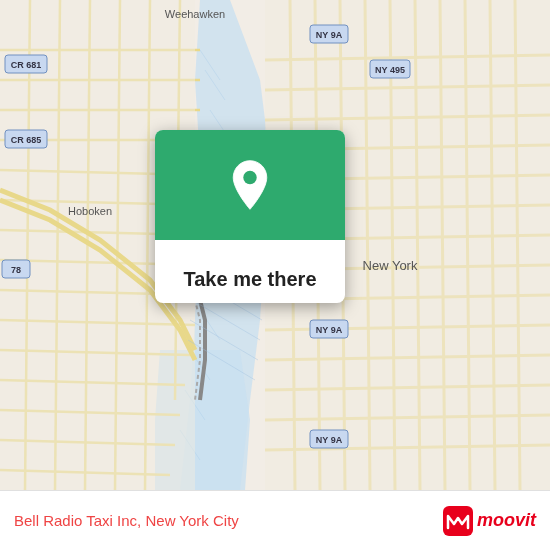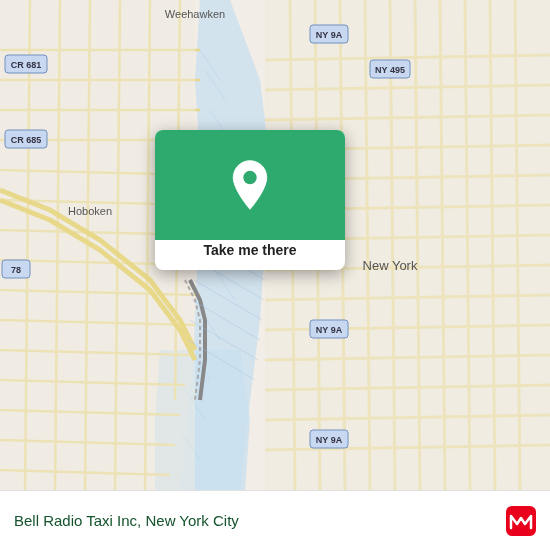--- a/index.html
+++ b/index.html
@@ -48,22 +48,22 @@
       align-items: center;
       justify-content: center;
     }
 
     #location-pin-icon {
       width: 52px;
       height: 52px;
     }
 
     #popup-label {
-      padding: 2px 14px 12px;
-      font-size: 14px;
+      padding: 28px 14px 12px;
+      font-size: 20px;
       font-weight: 600;
       color: #222;
       text-align: center;
       cursor: pointer;
     }
 
     
     #map-pin-tail {
       position: absolute;
       top: 240px;
@@ -100,21 +100,21 @@
       align-items: center;
       justify-content: space-between;
       padding: 0 14px;
       position: absolute;
       bottom: 0;
       left: 0;
     }
 
     #business-name {
       font-size: 15px;
-      color: #14532d;
+      color: #ef4444;
       font-weight: 500;
     }
 
     #moovit-logo {
       display: flex;
       align-items: center;
       gap: 4px;
     }
 
     #moovit-icon {
@@ -276,14 +276,15 @@
 </div>
 
 <div id="bottom-bar">
   <span id="business-name">Bell Radio Taxi Inc, New York City</span>
   <div id="moovit-logo">
 
     <svg id="moovit-icon" viewBox="0 0 30 30" xmlns="http://www.w3.org/2000/svg">
       <rect width="30" height="30" rx="6" fill="#e8001c"></rect>
       <path d="M5 22 L5 10 L11 18 L15 12 L19 18 L25 10 L25 22" stroke="white" stroke-width="2.5" fill="none" stroke-linejoin="round" stroke-linecap="round"></path>
     </svg>
+    <span id="moovit-text">moovit</span>
   </div>
 </div>
 
 </body></html>

